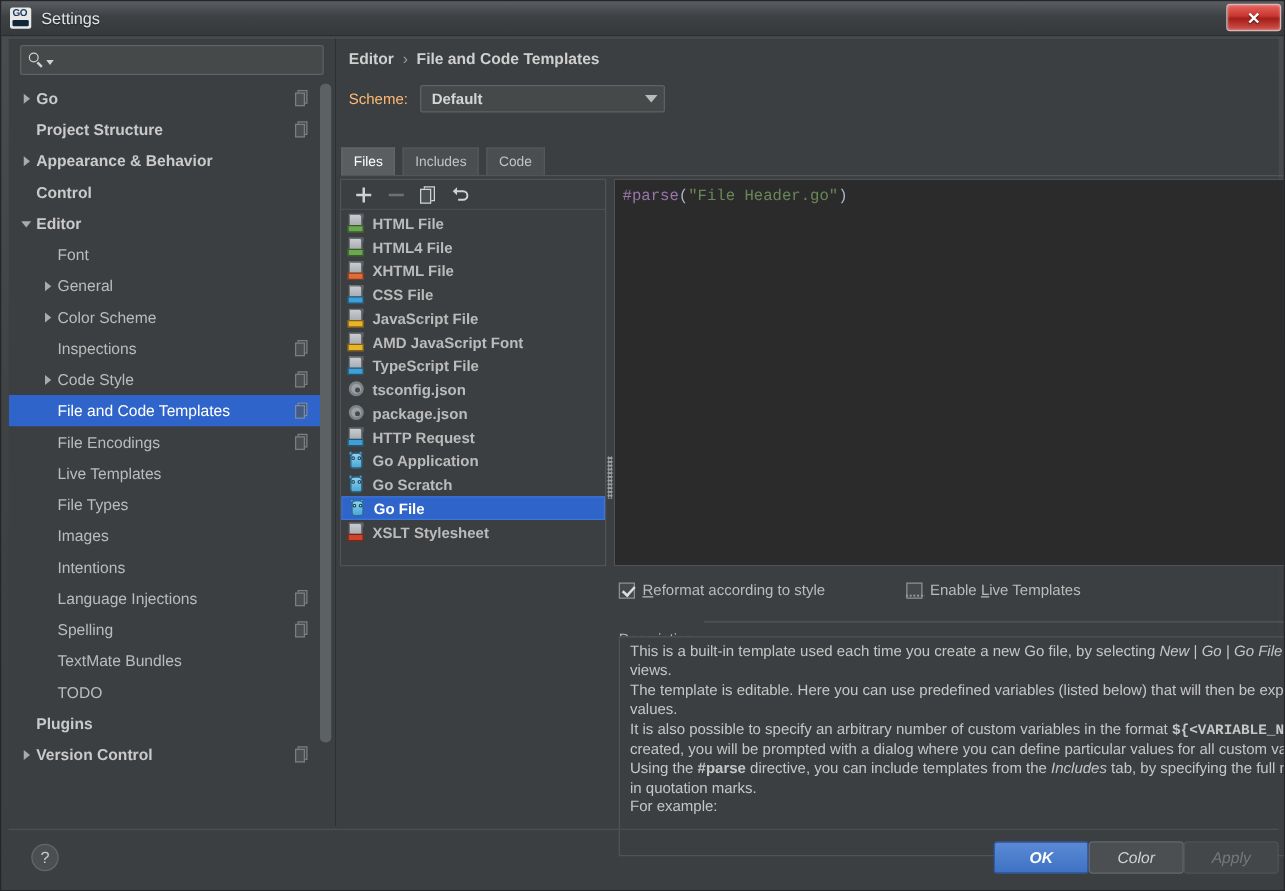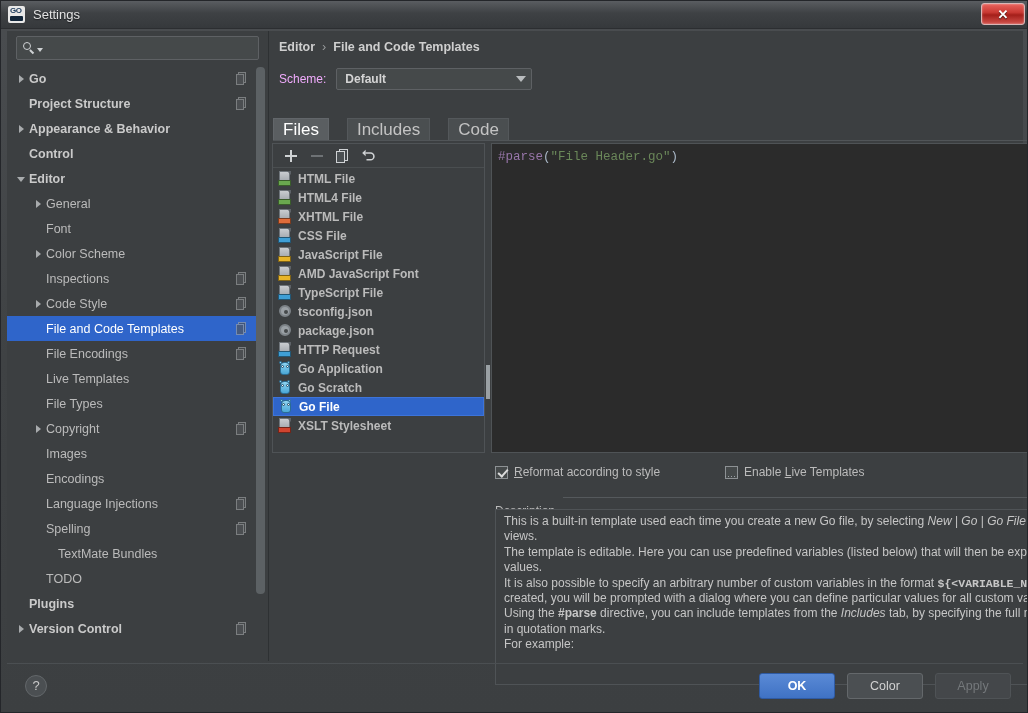--- a/index.html
+++ b/index.html
@@ -185,21 +185,21 @@
     position: absolute; left: 10px; top: 9px;
     display: flex; align-items: center;
     font-size: 12.5px; font-weight: bold; color: #cfcfcf;
   }
   #breadcrumb .sepchar { margin: 0 7px; color: #9a9d9f; font-weight: normal; }
 
   #schemerow {
     position: absolute; left: 10px; top: 37px;
     display: flex; align-items: center;
   }
-  #schemerow .lbl { font-size: 12px; color: #f0abfc; }
+  #schemerow .lbl { font-size: 12px; color: #fdba74; }
   #scheme-combo {
     margin-left: 10px;
     width: 196px; height: 22px;
     background: #45494a; border: 1px solid #5e6164; border-radius: 2px;
     display: flex; align-items: center; justify-content: space-between;
     padding: 0 5px 0 8px;
     cursor: pointer;
   }
   #scheme-combo .val { font-size: 12px; font-weight: bold; color: #d5d5d5; }
   #scheme-combo .dn {
@@ -211,24 +211,24 @@
 
   #tabsrow {
     position: absolute; left: 4px; top: 80px;
     width: 1000px; height: 30px;
     border-bottom: 1px solid #515558;
     display: flex; align-items: flex-end;
   }
   .tab {
     height: 22px; padding: 0 9px;
     display: flex; align-items: center;
-    font-size: 17px; color: #c3c3c3;
+    font-size: 11px; color: #c3c3c3;
     background: #4a4e50;
     border: 1px solid #54585b; border-bottom: none;
-    margin-right: 18px;
+    margin-right: 6px;
     cursor: pointer;
     text-align: center;
   }
   .tab.active {
     background: #5a5e61; color: #ffffff;
     border-color: #62666a;
   }
 
   
   #worksplit {
@@ -433,24 +433,23 @@
   #helpbtn {
     margin-left: 18px;
     width: 22px; height: 22px; border-radius: 50%;
     background: #4b4f52; border: 1px solid #63676a;
     display: flex; align-items: center; justify-content: center;
     color: #c9c9c9; font-size: 13px; cursor: pointer;
   }
   #footer .spacer { flex: 1; }
   .fbtn {
     height: 26px; min-width: 76px;
-    margin-right: 12px;
     border-radius: 3px;
     display: flex; align-items: center; justify-content: center;
-    font-size: 12.5px; cursor: pointer;
+    font-size: 12.5px; cursor: pointer; font-style: italic;
   }
   .fbtn.primary {
     background: linear-gradient(180deg,#5a8ad6 0%,#3f72c4 100%);
     border: 1px solid #2f5ba4; color: #ffffff; font-weight: bold;
   }
   .fbtn.normal {
     background: #4b4f52; border: 1px solid #64686b; color: #d2d2d2;
   }
   .fbtn.disabled {
     background: #44474a; border: 1px solid #4f5356; color: #74787b;
@@ -507,26 +506,26 @@
           </div>
           <div class="tnode bold" style="padding-left: 8px;">
             <span class="arrow"></span>
             <span class="tlabel">Control</span>
           </div>
           <div class="tnode bold" style="padding-left: 8px;">
             <span class="arrow open"></span>
             <span class="tlabel">Editor</span>
           </div>
           <div class="tnode" style="padding-left: 25px;">
+            <span class="arrow"></span>
+            <span class="tlabel">Font</span>
+          </div>
+          <div class="tnode" style="padding-left: 25px;">
             <span class="arrow closed"></span>
             <span class="tlabel">General</span>
-          </div>
-          <div class="tnode" style="padding-left: 25px;">
-            <span class="arrow"></span>
-            <span class="tlabel">Font</span>
           </div>
           <div class="tnode" style="padding-left: 25px;">
             <span class="arrow closed"></span>
             <span class="tlabel">Color Scheme</span>
           </div>
           <div class="tnode" style="padding-left: 25px;">
             <span class="arrow"></span>
             <span class="tlabel">Inspections</span>
             <span class="copybadge">
               <span class="b1"></span>
@@ -559,52 +558,44 @@
           </div>
           <div class="tnode" style="padding-left: 25px;">
             <span class="arrow"></span>
             <span class="tlabel">Live Templates</span>
           </div>
           <div class="tnode" style="padding-left: 25px;">
             <span class="arrow"></span>
             <span class="tlabel">File Types</span>
           </div>
           <div class="tnode" style="padding-left: 25px;">
-            <span class="arrow closed"></span>
-            <span class="tlabel">Copyright</span>
-            <span class="copybadge">
-              <span class="b1"></span>
-              <span class="b2"></span>
-            </span>
-          </div>
-          <div class="tnode" style="padding-left: 25px;">
             <span class="arrow"></span>
             <span class="tlabel">Images</span>
           </div>
           <div class="tnode" style="padding-left: 25px;">
             <span class="arrow"></span>
-            <span class="tlabel">Encodings</span>
+            <span class="tlabel">Intentions</span>
           </div>
           <div class="tnode" style="padding-left: 25px;">
             <span class="arrow"></span>
             <span class="tlabel">Language Injections</span>
             <span class="copybadge">
               <span class="b1"></span>
               <span class="b2"></span>
             </span>
           </div>
           <div class="tnode" style="padding-left: 25px;">
             <span class="arrow"></span>
             <span class="tlabel">Spelling</span>
             <span class="copybadge">
               <span class="b1"></span>
               <span class="b2"></span>
             </span>
           </div>
-          <div class="tnode" style="padding-left: 25px; gap: 12px;">
+          <div class="tnode" style="padding-left: 25px;">
             <span class="arrow"></span>
             <span class="tlabel">TextMate Bundles</span>
           </div>
           <div class="tnode" style="padding-left: 25px;">
             <span class="arrow"></span>
             <span class="tlabel">TODO</span>
           </div>
           <div class="tnode bold" style="padding-left: 8px;">
             <span class="arrow"></span>
             <span class="tlabel">Plugins</span>

